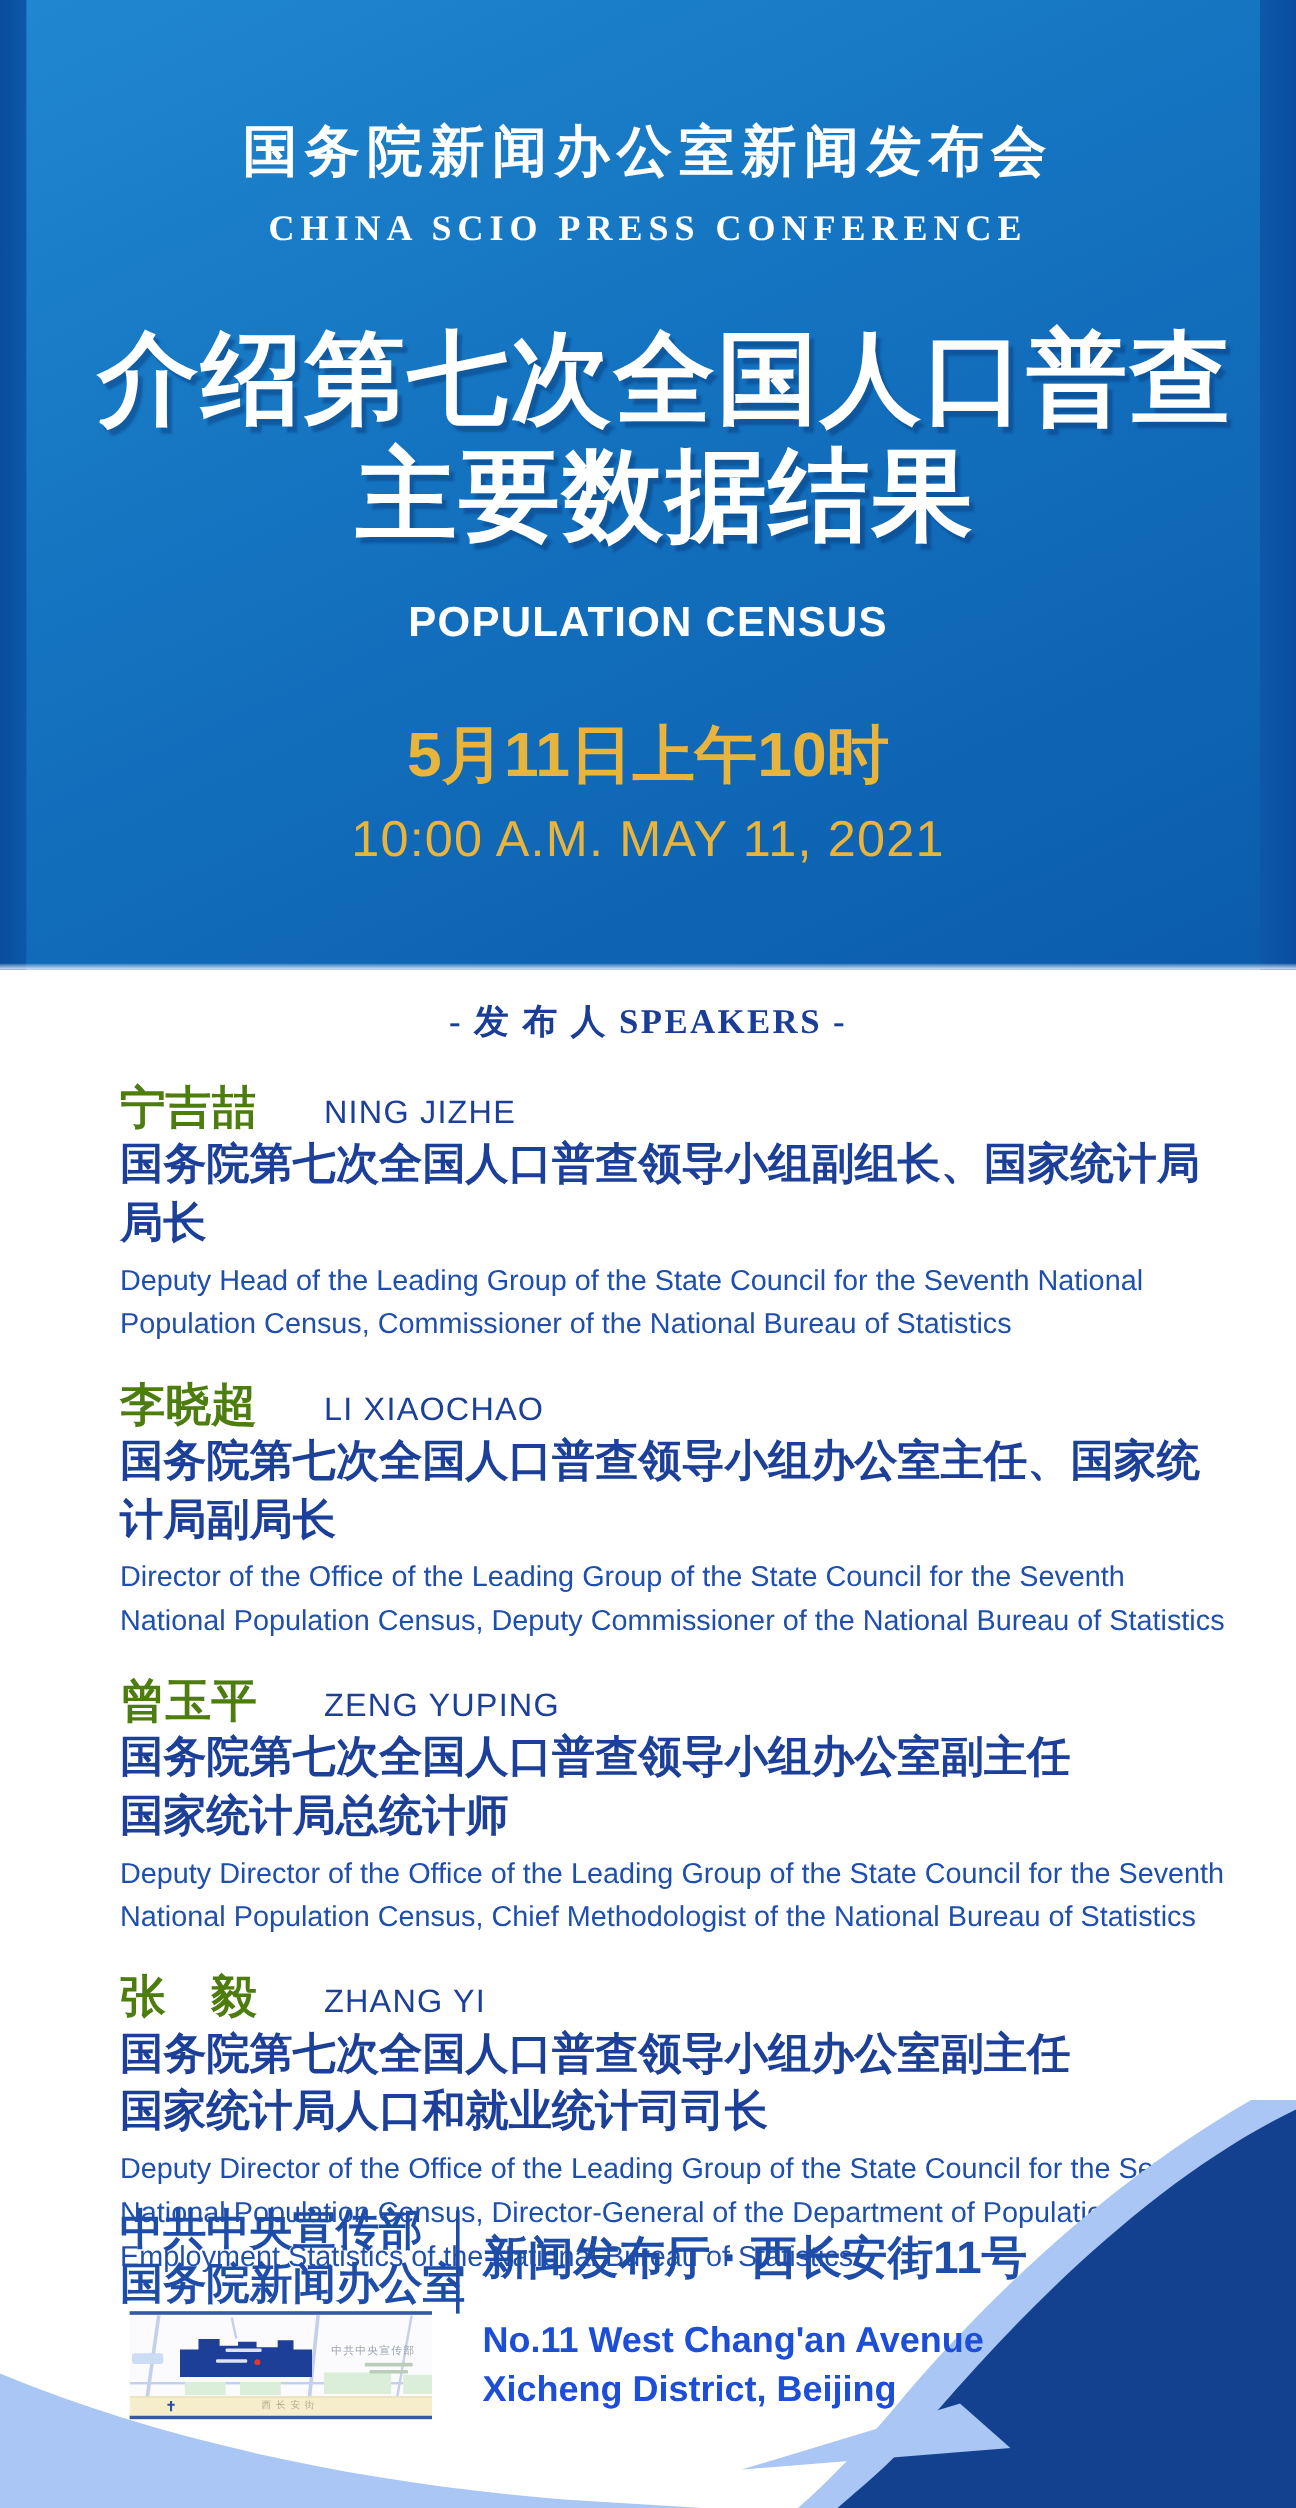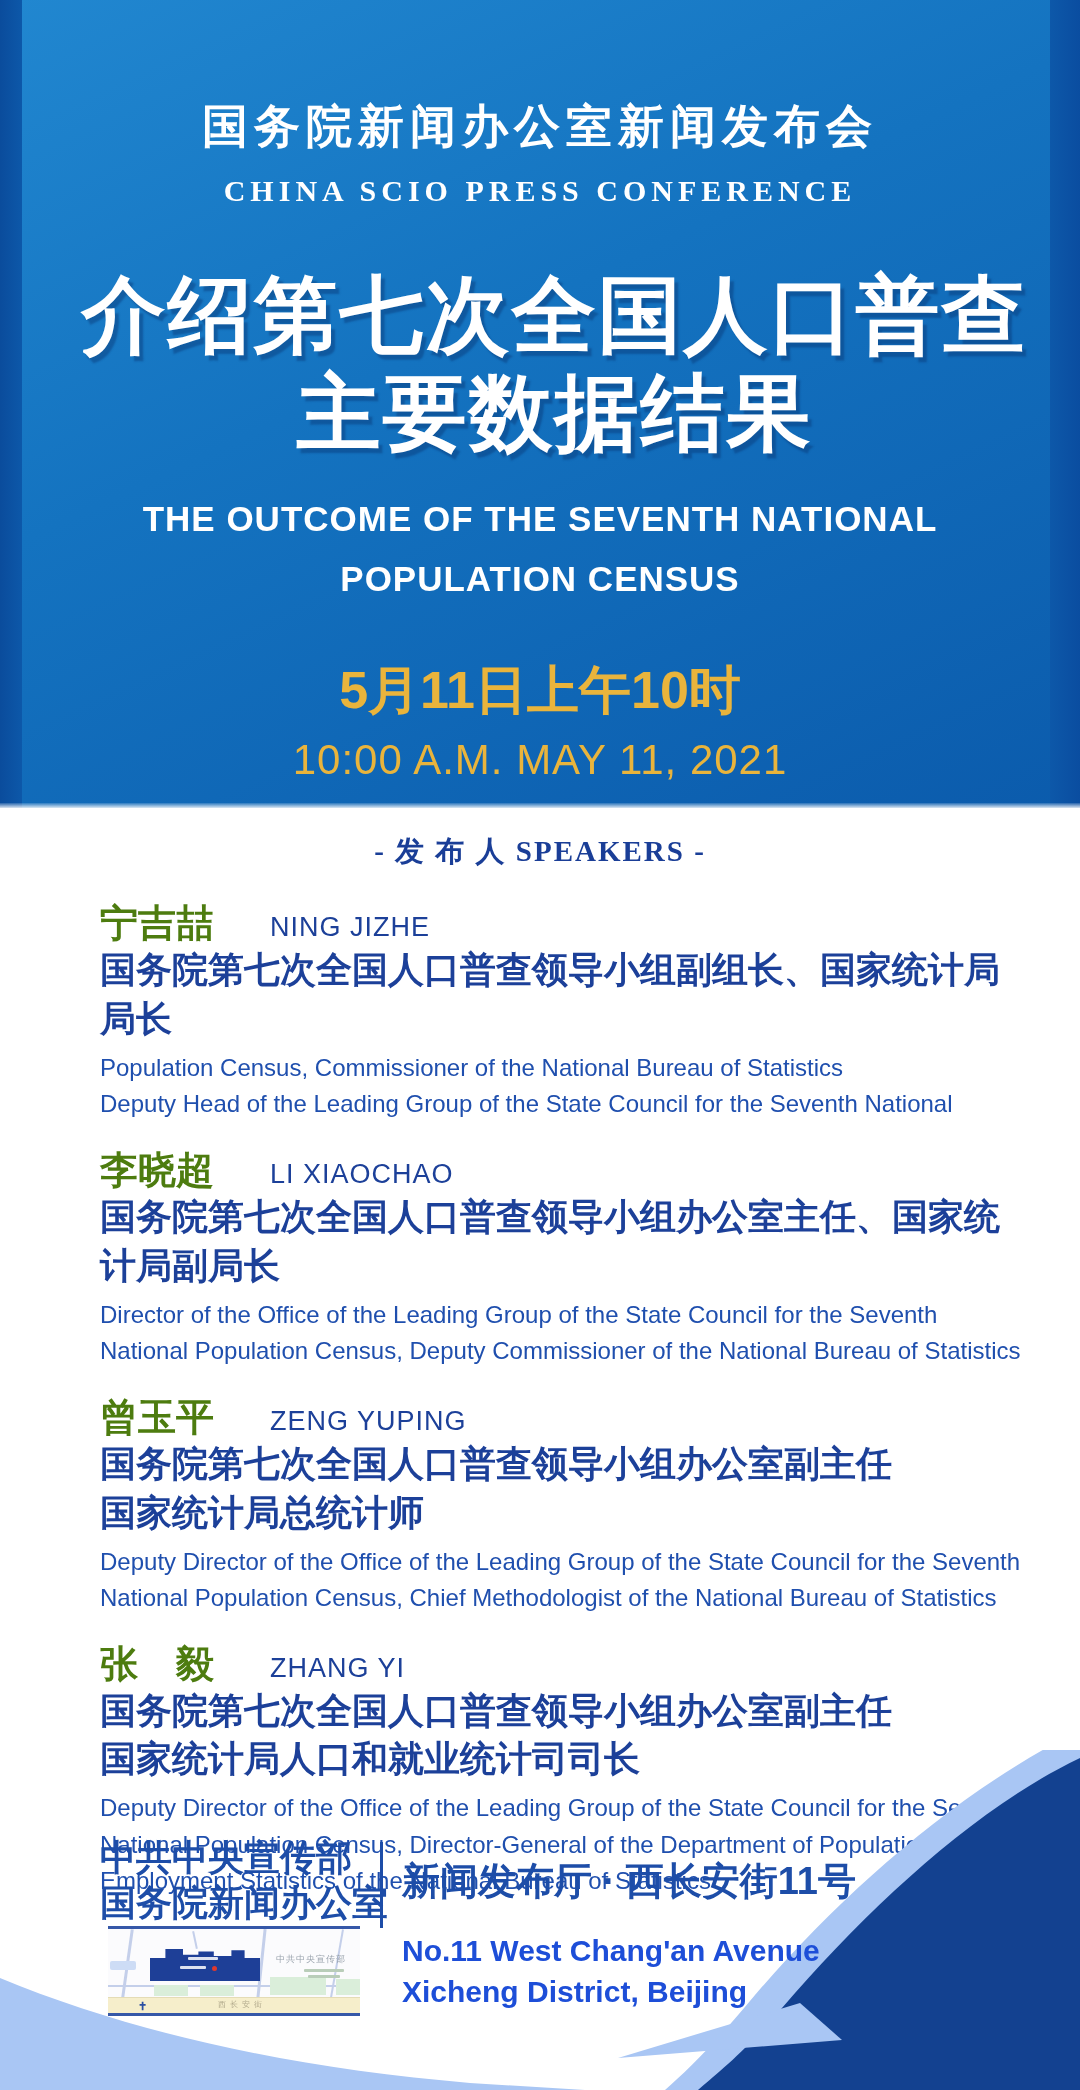--- a/index.html
+++ b/index.html
@@ -103,41 +103,40 @@
   <div class="hero">
     <div class="stripe-left"></div>
     <div class="stripe-right"></div>
     <div class="org-title-zh">国务院新闻办公室新闻发布会</div>
     <div class="org-title-en">CHINA SCIO PRESS CONFERENCE</div>
     <div class="main-title">
       <div>介绍第七次全国人口普查</div>
       <div>主要数据结果</div>
     </div>
     <div class="en-title">
-      <div>THE OUTCOME OF THE SEVENTH NATIONAL</div>
       <div>POPULATION CENSUS</div>
     </div>
     <div class="date-zh gold">5月11日上午10时</div>
     <div class="date-en gold">10:00 A.M. MAY 11, 2021</div>
     <div class="hero-edge"></div>
   </div>
 
   <div class="speakers-heading">- 发 布 人  SPEAKERS -</div>
 
   <div class="speakers-list">
 
     <div class="speaker">
       <div class="name-row">
         <span class="name-zh">宁吉喆</span>
         <span class="name-en">NING JIZHE</span>
       </div>
       <div class="title-zh">国务院第七次全国人口普查领导小组副组长、国家统计局局长</div>
       <div class="title-en">
+        <div>Deputy Head of the Leading Group of the State Council for the Seventh National</div>
         <div>Population Census, Commissioner of the National Bureau of Statistics</div>
-        <div>Deputy Head of the Leading Group of the State Council for the Seventh National</div>
       </div>
     </div>
 
     <div class="speaker">
       <div class="name-row">
         <span class="name-zh">李晓超</span>
         <span class="name-en">LI XIAOCHAO</span>
       </div>
       <div class="title-zh">国务院第七次全国人口普查领导小组办公室主任、国家统计局副局长</div>
       <div class="title-en">

